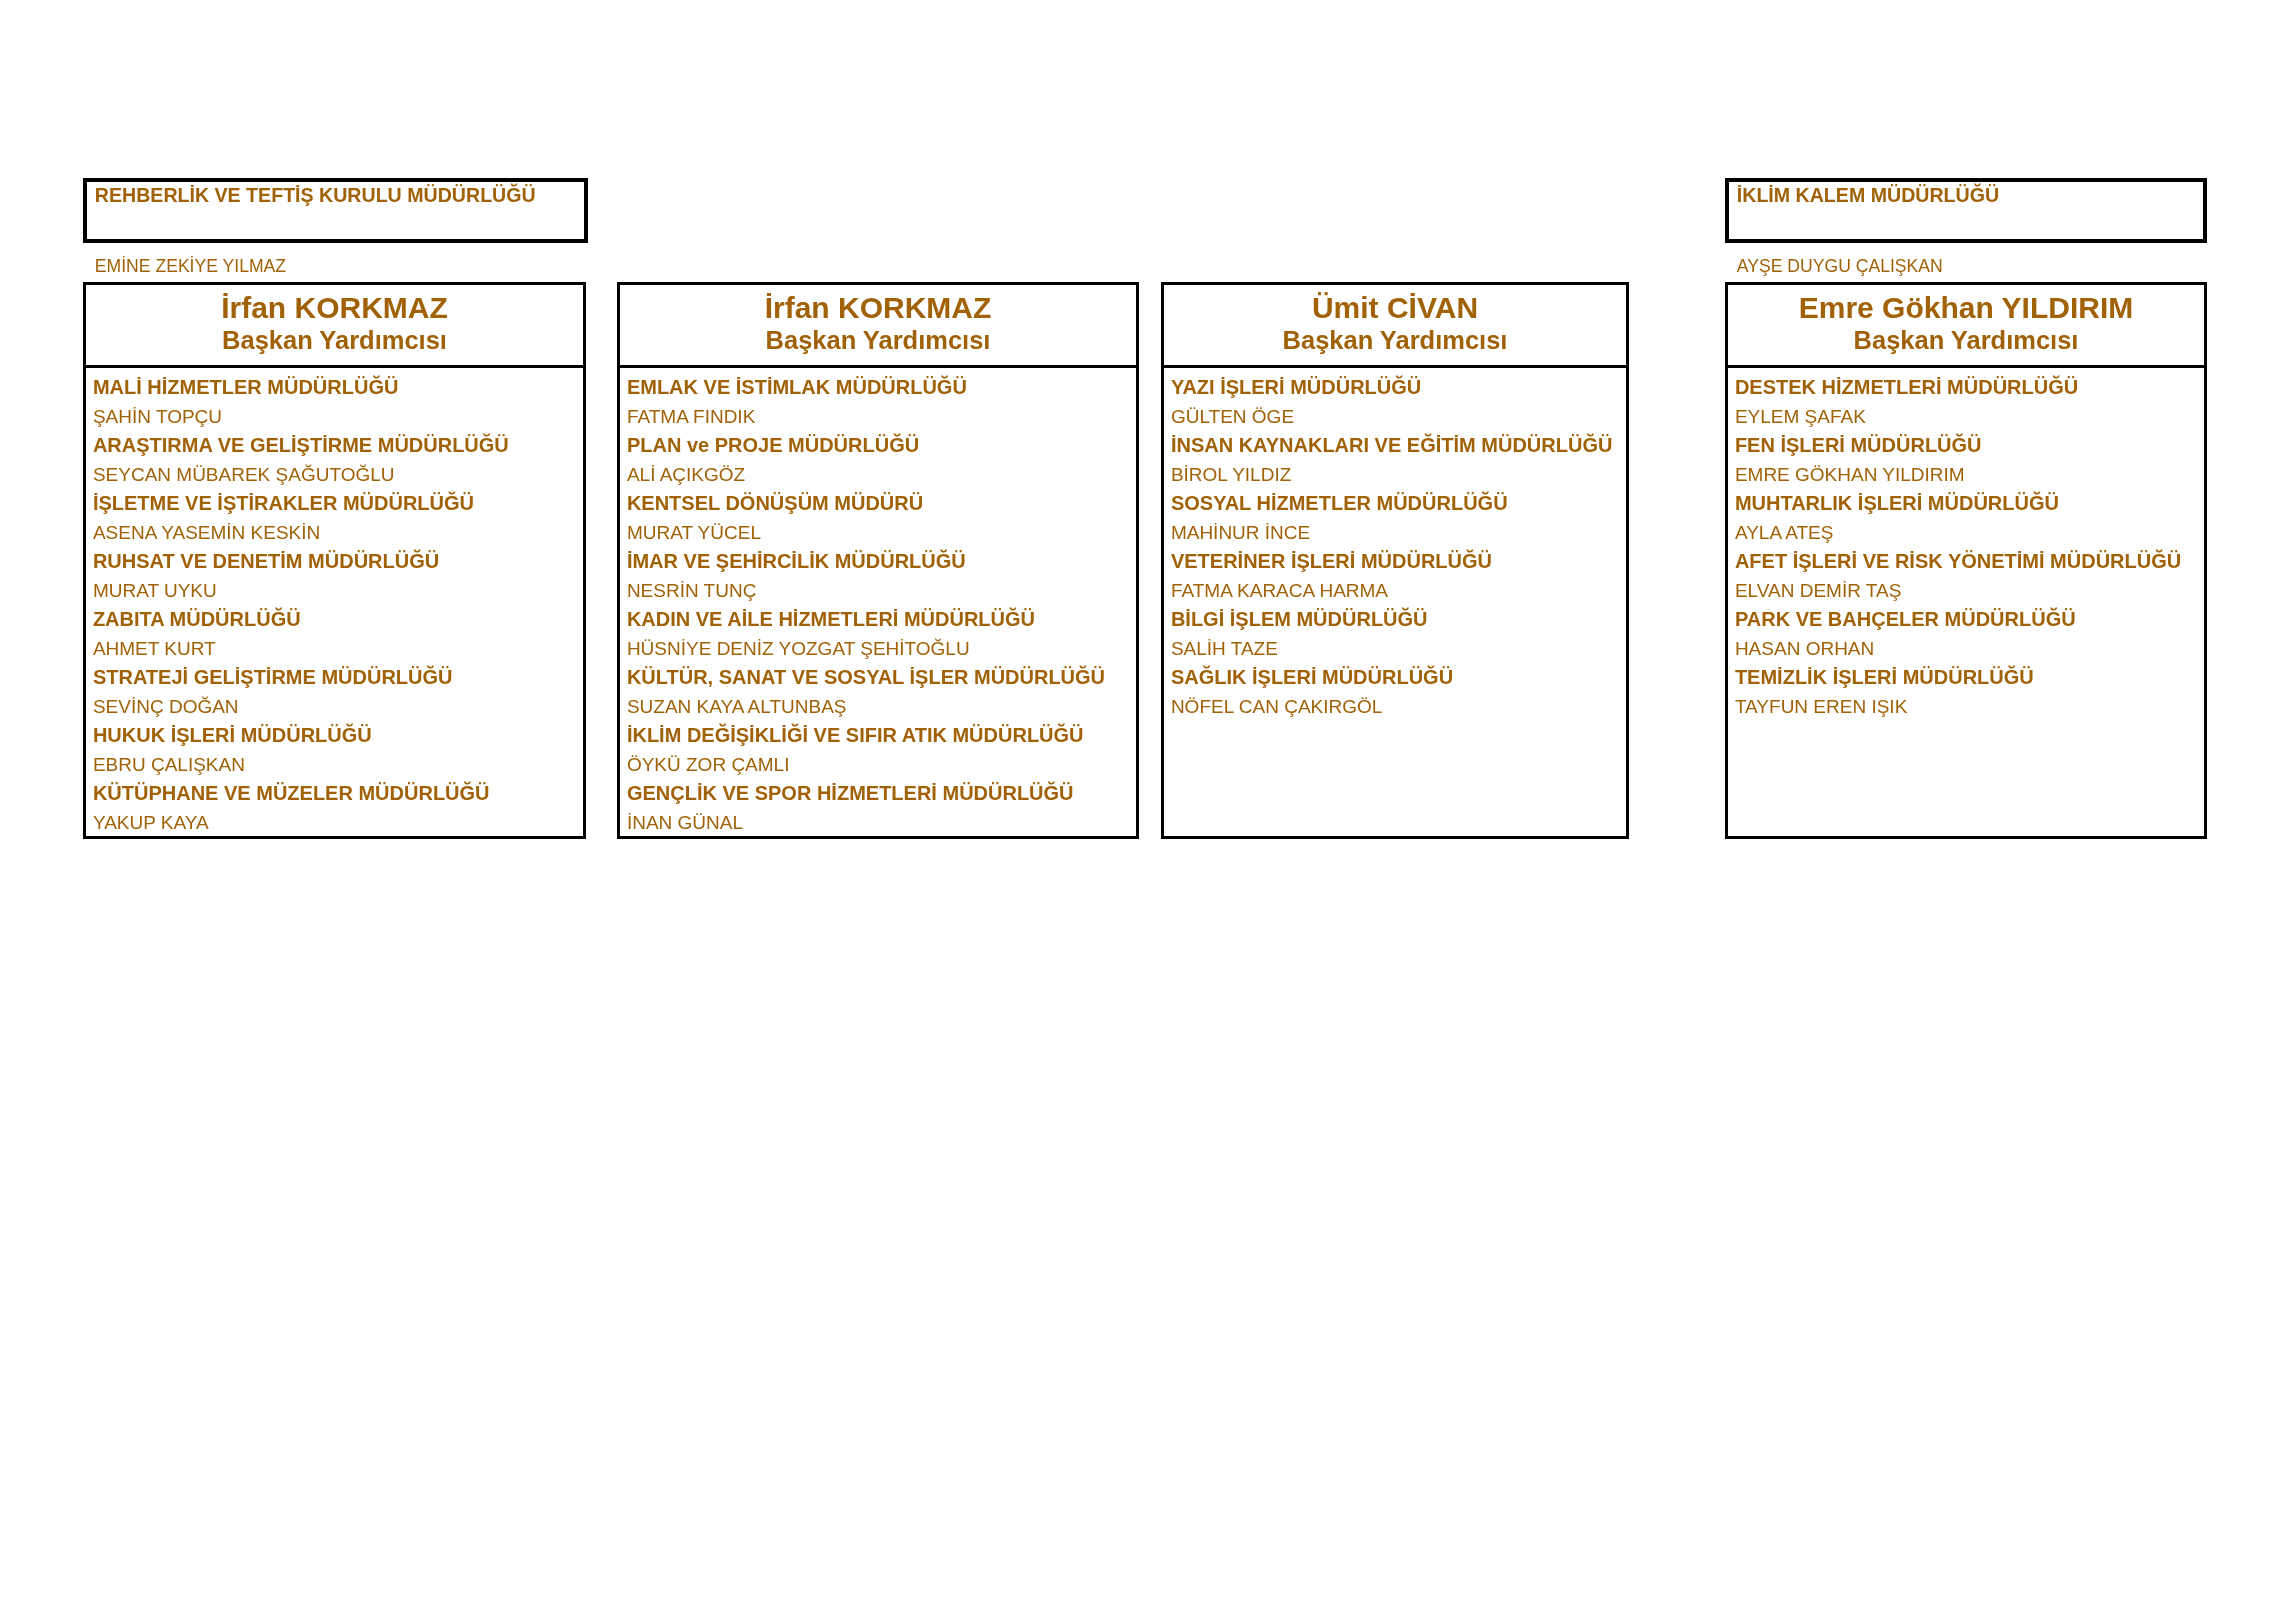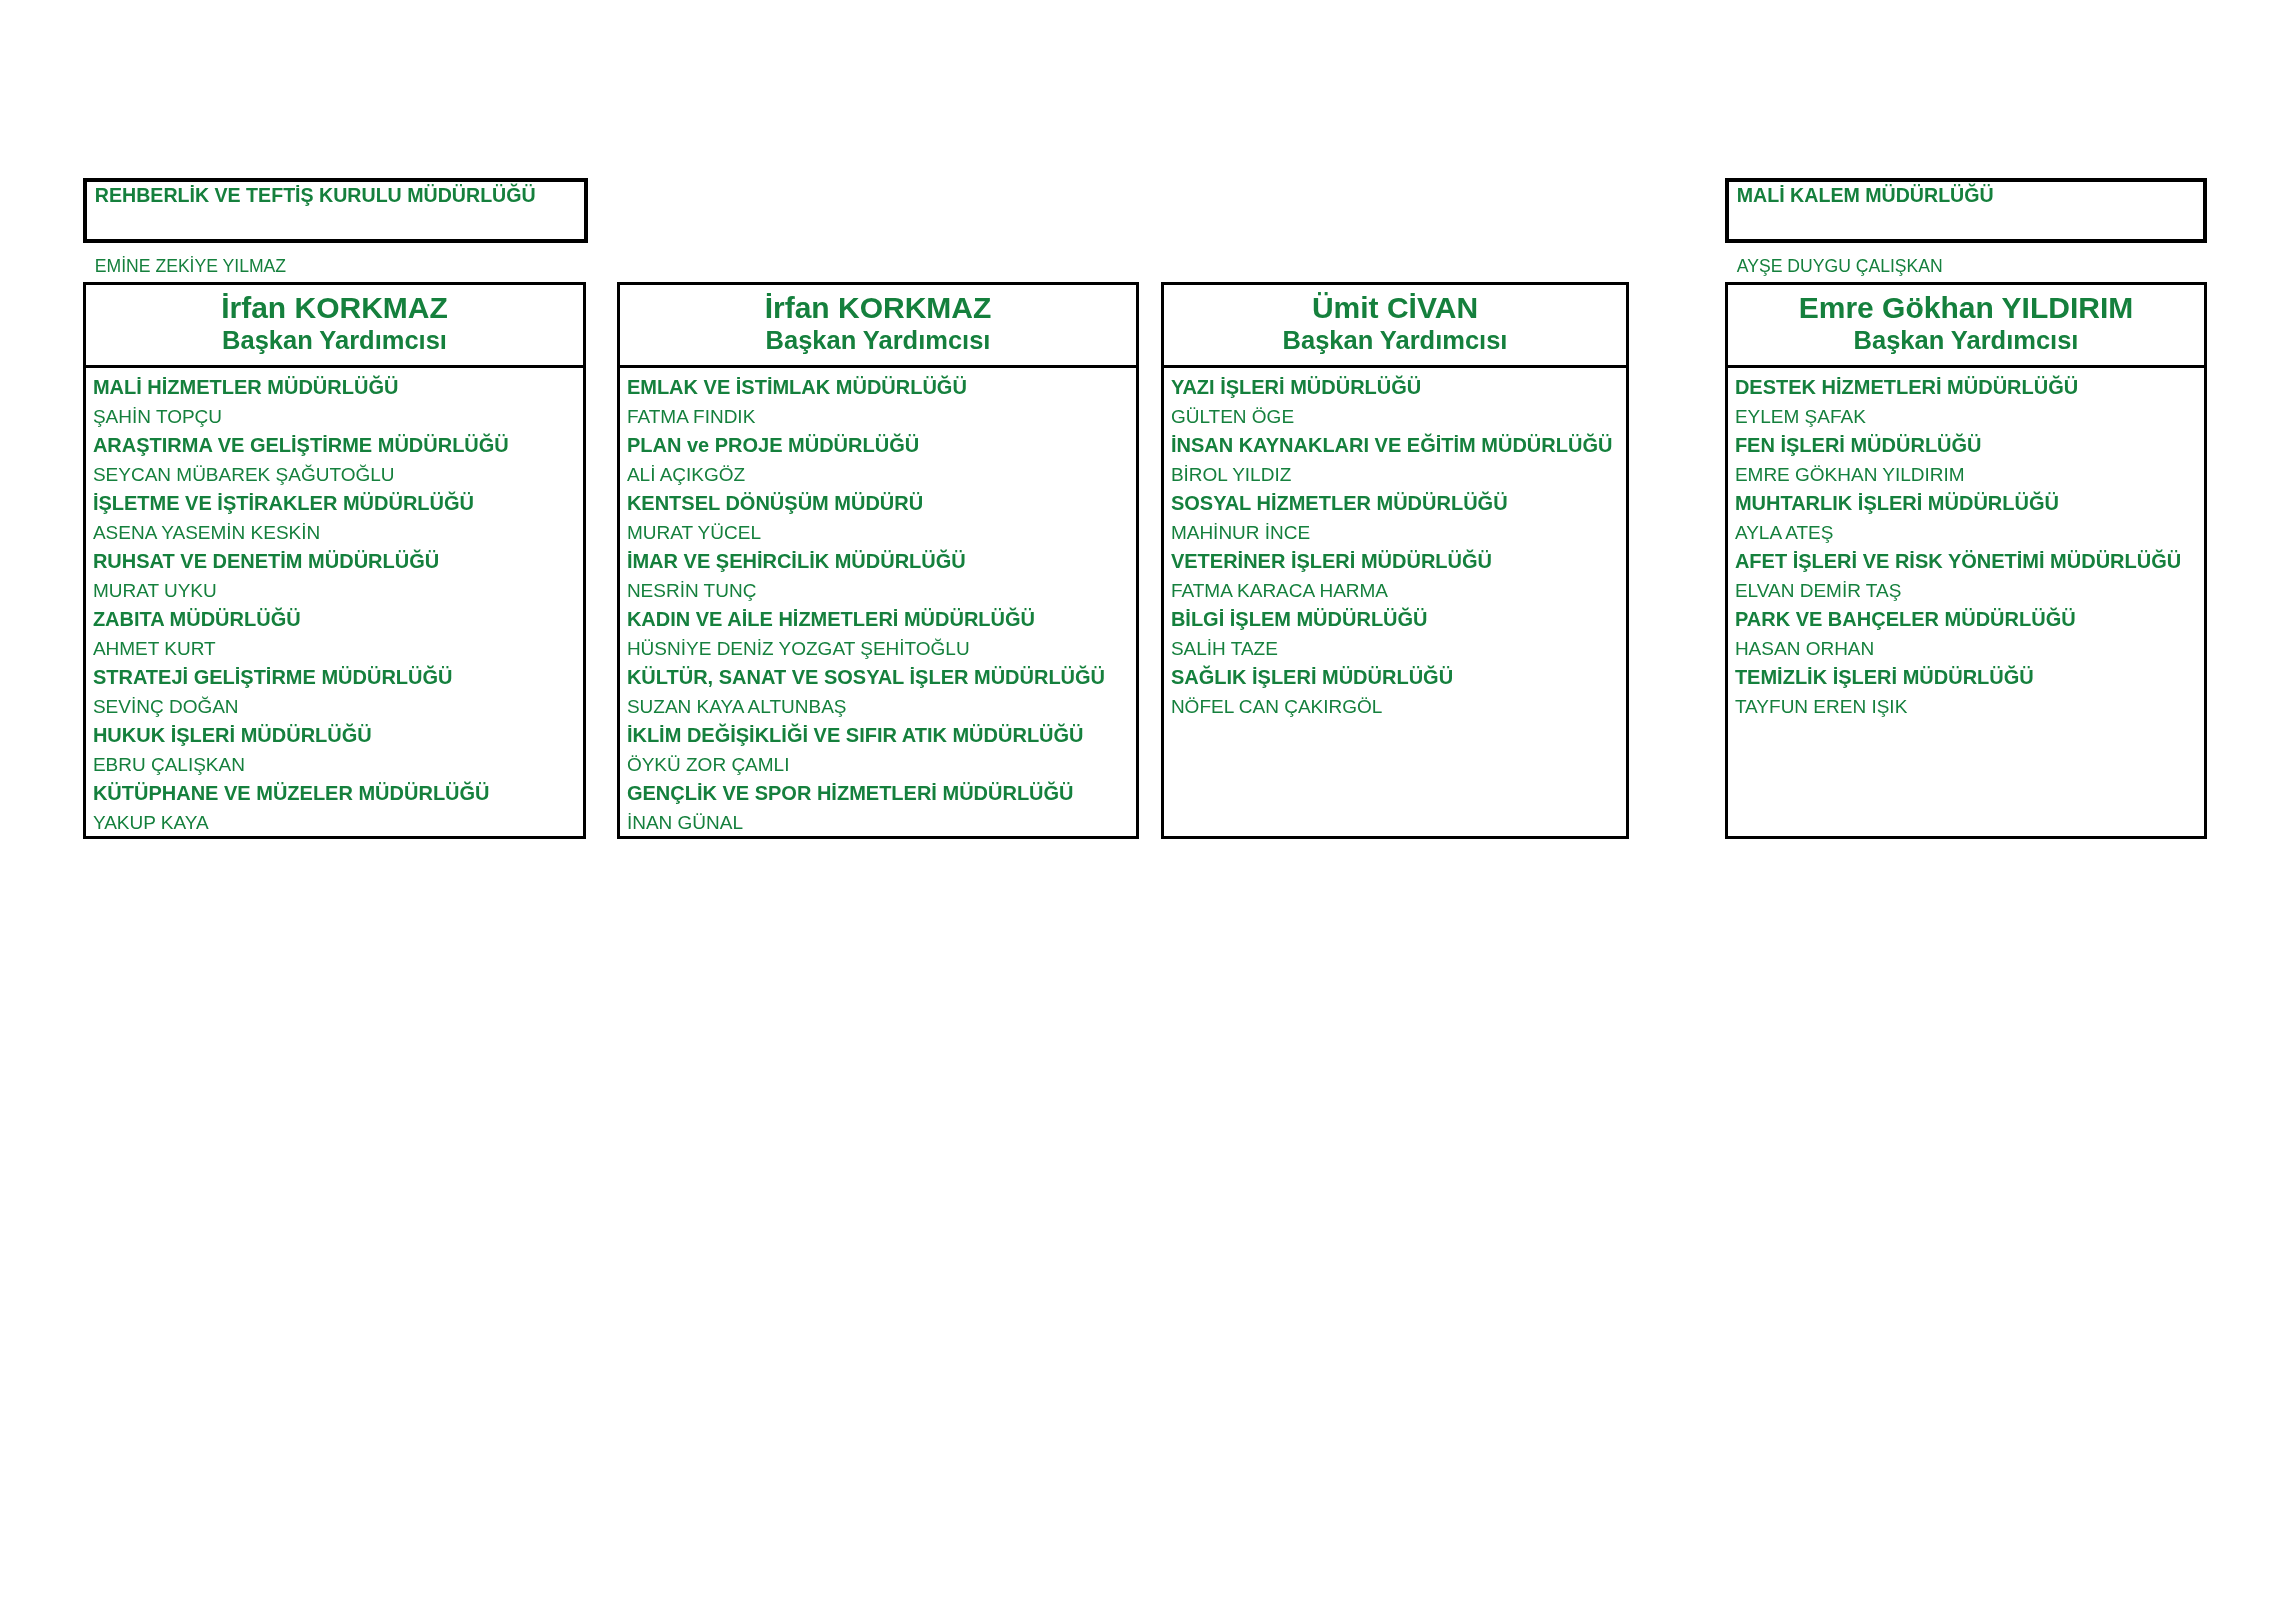--- a/index.html
+++ b/index.html
@@ -1,21 +1,21 @@
 <!DOCTYPE html>
 <html><head>
 <meta charset="utf-8">
 <style>
   html,body { margin:0; padding:0; background:#ffffff; }
   .canvas {
     position:relative;
     width:2293px; height:1621px;
     background:#ffffff;
     font-family:"Liberation Sans", sans-serif;
-    color:#15803d;
+    color:#a16207;
     overflow:hidden;
   }
   
   .topbox {
     position:absolute; top:178px; height:65px;
     border:4.9px solid #000; box-sizing:border-box; background:#fff;
   }
   .topbox.side {
     display:flex; flex-direction:column; justify-content:space-between;
     padding:2px 7.8px 3.9px 7.8px;
@@ -49,21 +49,21 @@
 
 <div class="canvas">
 
   <div class="topbox side" style="left:83px; width:505px;">
     <div class="t">REHBERLİK VE TEFTİŞ KURULU MÜDÜRLÜĞÜ</div>
     <div class="n">EMİNE ZEKİYE YILMAZ</div>
   </div>
 
 
   <div class="topbox side" style="left:1725px; width:482px;">
-    <div class="t">MALİ KALEM MÜDÜRLÜĞÜ</div>
+    <div class="t">İKLİM KALEM MÜDÜRLÜĞÜ</div>
     <div class="n">AYŞE DUYGU ÇALIŞKAN</div>
   </div>
 
   <div class="col" style="left:83px; width:503px;">
     <div class="col-header">
       <div class="dname">İrfan KORKMAZ</div>
       <div class="dtitle">Başkan Yardımcısı</div>
     </div>
     <div class="dept-list">
       <div class="line dept">MALİ HİZMETLER MÜDÜRLÜĞÜ</div>

